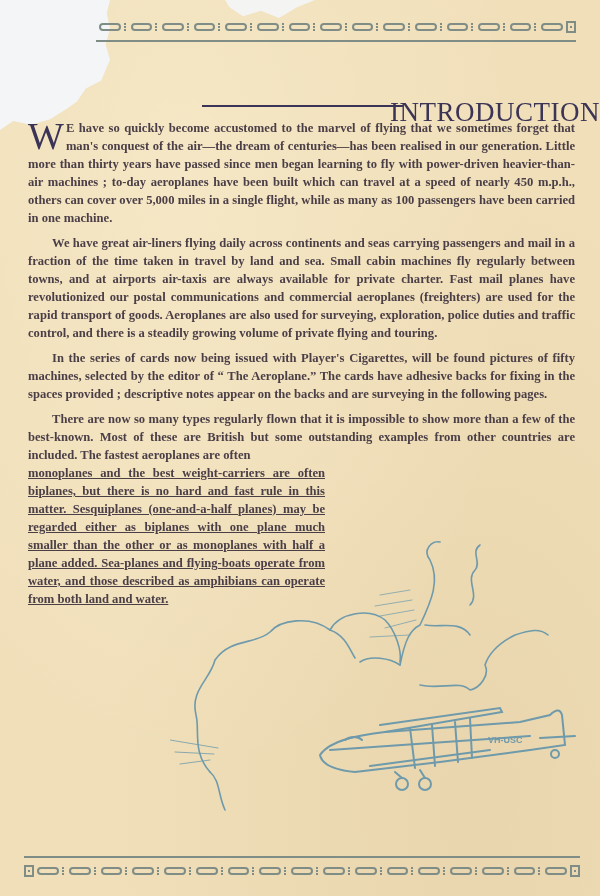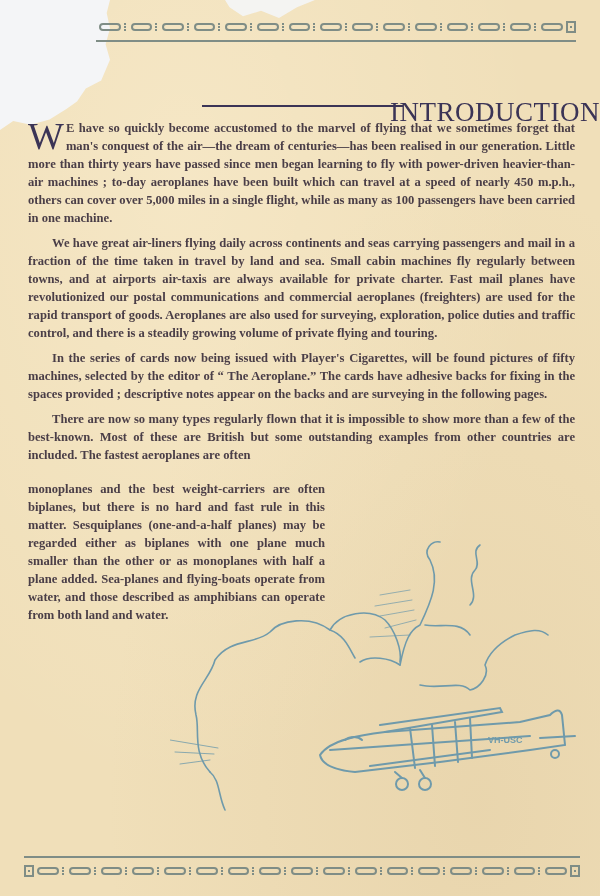--- a/index.html
+++ b/index.html
@@ -58,21 +58,21 @@
       position: absolute; left: 28px; width: 547px;
       color: #4a3e47; font-size: 12.6px; line-height: 18px;
       text-align: justify; font-weight: bold;
     }
     .text p { margin: 0 0 7px 0; text-indent: 24px; }
     .text p.first { text-indent: 0; }
     .dropcap {
       float: left; font-size: 38px; line-height: 34px; margin: 0 2px -6px 0; color: #3b3456;
       font-weight: normal;
     }
-    .narrow { width: 297px; }
+    .narrow { width: 297px; text-decoration: underline; }
     .illus { position: absolute; left: 170px; top: 540px; width: 420px; height: 290px; }
   </style>
 </head>
 <body>
 
 <div class="page">
   <div class="torn"></div>
   <div class="torn2"></div>
 
   <div class="border-ornament border-top">
@@ -111,21 +111,21 @@
     <div class="rule" style="margin-top:6px"></div>
   </div>
 
   <div class="title">INTRODUCTION</div>
   <div class="title-rule"></div>
 
   <div class="text" style="top:119px">
     <p class="first"><span class="dropcap">W</span><span>E have so quickly become accustomed to the marvel of flying that we sometimes forget that man's conquest of the air—the dream of centuries—has been realised in our generation.  Little more than thirty years have passed since men began learning to fly with power-driven heavier-than-air machines ;  to-day aeroplanes have been built which can travel at a speed of nearly 450 m.p.h., others can cover over 5,000 miles in a single flight, while as many as 100 passengers have been carried in one machine.</span></p>
     <p>We have great air-liners flying daily across continents and seas carrying passengers and mail in a fraction of the time taken in travel by land and sea.  Small cabin machines fly regularly between towns, and at airports air-taxis are always available for private charter.  Fast mail planes have revolutionized our postal communications and commercial aeroplanes (freighters) are used for the rapid transport of goods.  Aeroplanes are also used for surveying, exploration, police duties and traffic control, and there is a steadily growing volume of private flying and touring.</p>
     <p>In the series of cards now being issued with Player's Cigarettes, will be found pictures of fifty machines, selected by the editor of “ The Aeroplane.”  The cards have adhesive backs for fixing in the spaces provided ;  descriptive notes appear on the backs and are surveying in the following pages.</p>
-    <p style="margin-bottom:16px">There are now so many types regularly flown that it is impossible to show more than a few of the best-known.  Most of these are British but some outstanding examples from other countries are included.  The fastest aeroplanes are often</p>
+    <p style="margin-bottom:0">There are now so many types regularly flown that it is impossible to show more than a few of the best-known.  Most of these are British but some outstanding examples from other countries are included.  The fastest aeroplanes are often</p>
     <div class="narrow" style="text-align:justify">monoplanes and the best weight-carriers are often biplanes, but there is no hard and fast rule in this matter.  Sesquiplanes (one-and-a-half planes) may be regarded either as biplanes with one plane much smaller than the other or as monoplanes with half a plane added.  Sea-planes and flying-boats operate from water, and those described as amphibians can operate from both land and water.</div>
   </div>
 
   <svg class="illus" viewBox="0 0 420 290">
     <g fill="none" stroke="#6f9aab" stroke-width="1.6" stroke-linecap="round">
 
       <path d="M40,232 C22,212 30,190 26,175 C20,150 40,140 45,120 C60,98 85,105 100,92 C110,80 140,75 160,90 C175,95 180,110 185,118"></path>
       <path d="M160,90 C170,72 200,68 215,80 C225,90 232,110 230,122"></path>
       <path d="M190,122 C200,115 220,118 230,125"></path>
       <path d="M48,208 L0,200 M44,214 L5,212 M40,220 L10,224" stroke-width="0.8"></path>

